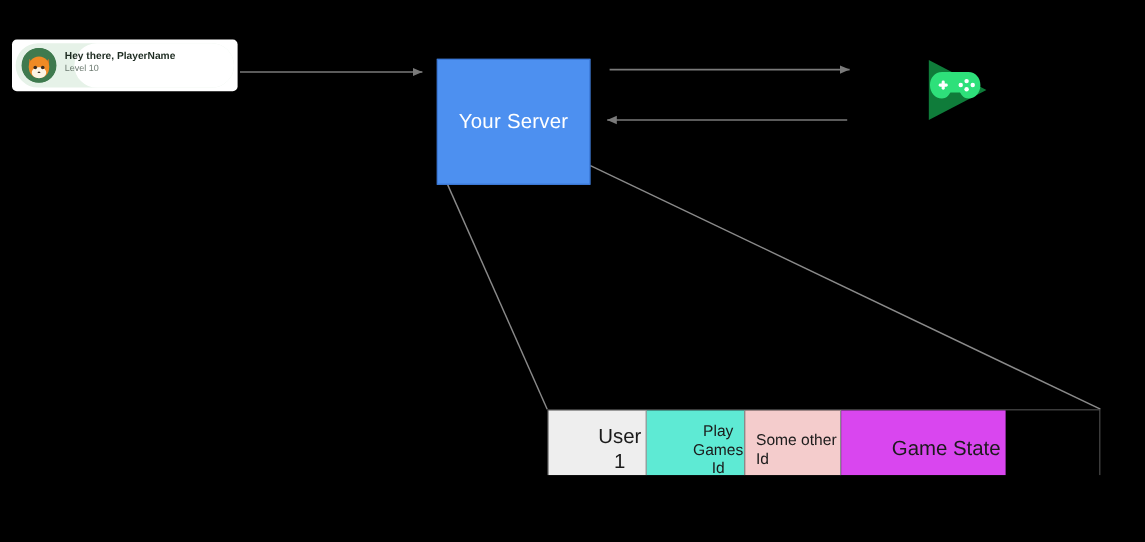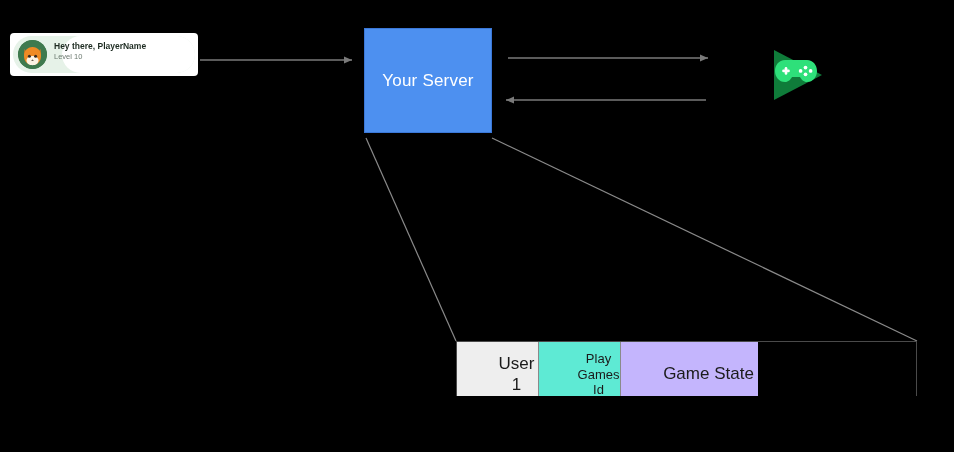--- a/index.html
+++ b/index.html
@@ -79,21 +79,21 @@
     font-size: 7.5px;
     color: #6c7a70;
     line-height: 10px;
     white-space: nowrap;
   }
 
   
   #server-box {
     position: absolute;
     left: 364px;
-    top: 28px;
+    top: 49px;
     width: 128px;
     height: 105px;
     background: #4d90f0;
     border: 1px solid #3b78d8;
     box-sizing: border-box;
     display: flex;
     align-items: center;
     justify-content: center;
   }
   #server-label {
@@ -136,21 +136,21 @@
   .align-center .tcell-text { text-align: center; }
   .align-left { justify-content: flex-start; }
   .align-left .tcell-text { text-align: left; padding-left: 9px; }
   .fs-big { font-size: 17px; }
   .fs-small { font-size: 13px; }
 
   .c-user   { width: 82px; background: #eeeeee; }
   .c-pg     { width: 82px; background: #5eead4; }
   .c-social { width: 80px; background: #cfe2f3; }
   .c-other  { width: 80px; background: #f4cccc; }
-  .c-state  { width: 137px; background: #c4b5fd; }
+  .c-state  { width: 137px; background: #d946ef; }
 </style>
 </head>
 <body>
 
 <div id="canvas">
 
   <svg id="lines" width="954" height="452" viewBox="0 0 954 452">
     <defs>
       <marker id="ah-r" markerWidth="9" markerHeight="9" refX="8" refY="4.5" orient="auto" markerUnits="userSpaceOnUse">
         <path d="M0,1 L8,4.5 L0,8 z" fill="#7a7a7a"></path>
@@ -217,18 +217,21 @@
     </svg>
   </div>
 
   <div id="user-table">
     <div class="tcell c-user align-center">
       <span class="tcell-text fs-big">User 1</span>
     </div>
     <div class="tcell c-pg align-center">
       <span class="tcell-text fs-small">Play Games Id</span>
     </div>
+    <div class="tcell c-other align-left">
+      <span class="tcell-text fs-small">Some other Id</span>
+    </div>
     <div class="tcell c-state align-center">
       <span class="tcell-text fs-big">Game State</span>
     </div>
   </div>
 
 </div>
 
 </body></html>

